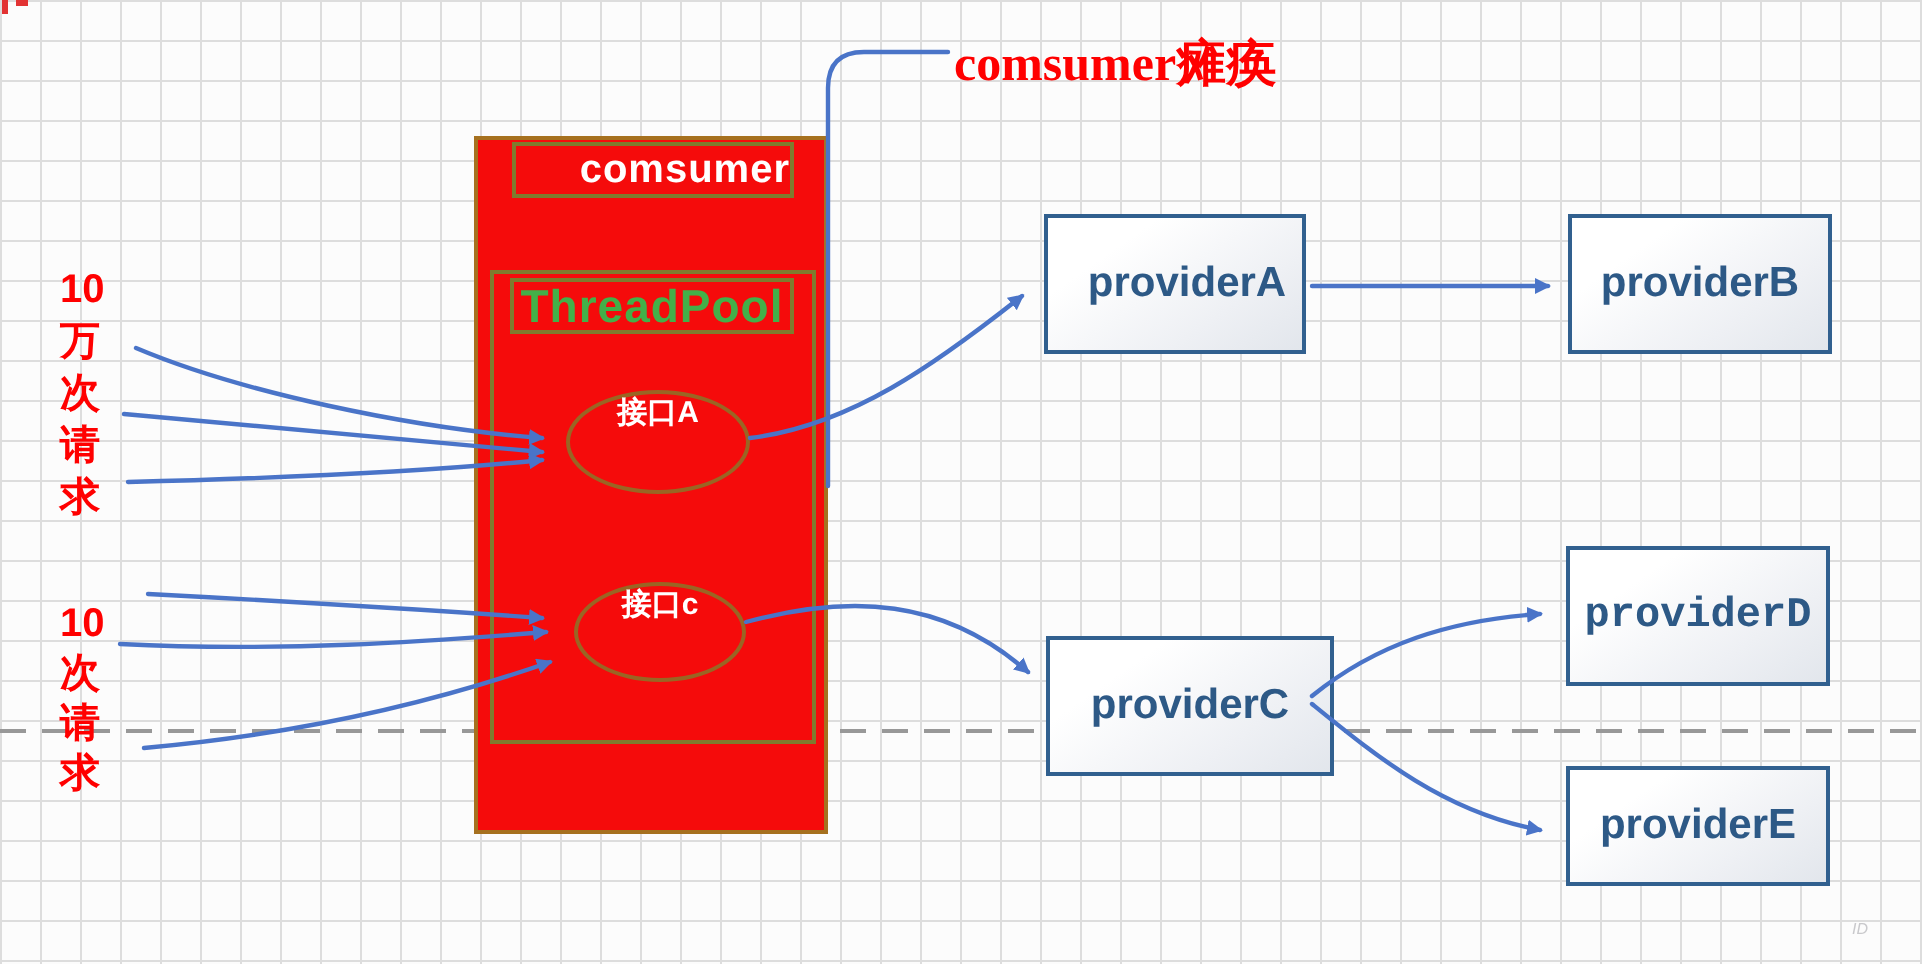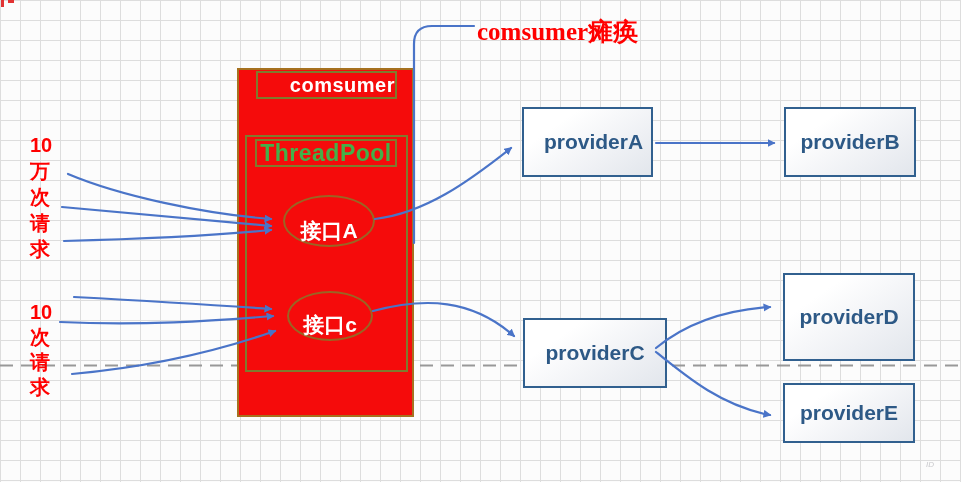--- a/index.html
+++ b/index.html
@@ -36,37 +36,37 @@
     border:2px solid #7f7b2e;z-index:3;
   }
   #threadpool-title-box{
     left:255px;top:139px;width:142px;height:28px;
     border:2px solid #7f7b2e;z-index:3;
     display:flex;align-items:center;justify-content:center;
     color:#43b049;font-weight:bold;font-size:23px;letter-spacing:.5px;
   }
   .iface{
     border:2px solid #9a6524;border-radius:50%;
-    display:flex;align-items:flex-end;justify-content:center;
-    color:#ffffff;font-weight:bold;font-size:21px;z-index:3;
+    display:flex;align-items:flex-start;justify-content:center;
+    color:#ffffff;font-weight:bold;font-size:15px;z-index:3;
   }
   #iface-a{left:283px;top:195px;width:92px;height:52px;}
   #iface-c{left:287px;top:291px;width:86px;height:50px;}
 
   
   .provider{
     border:2px solid #31608f;z-index:2;
     background:linear-gradient(145deg,#ffffff 25%,#eef0f4 70%,#e2e6ec 100%);
     display:flex;align-items:center;justify-content:center;
     color:#2d5986;font-weight:bold;font-size:21px;
   }
   #provider-a{left:522px;top:107px;width:131px;height:70px;padding-left:12px;}
   #provider-b{left:784px;top:107px;width:132px;height:70px;}
   #provider-c{left:523px;top:318px;width:144px;height:70px;}
-  #provider-d{left:783px;top:273px;width:132px;height:88px;}
+  #provider-d{left:783px;top:273px;width:132px;height:70px;font-family:Liberation Mono, monospace;}
   #provider-e{left:783px;top:383px;width:132px;height:60px;}
 
   
   #callout{
     left:477px;top:15px;z-index:5;
     color:#ff0000;font-size:25px;font-weight:600;
     font-family:"Liberation Serif","DejaVu Serif",serif;
     white-space:nowrap;
   }
   .vlabel{

